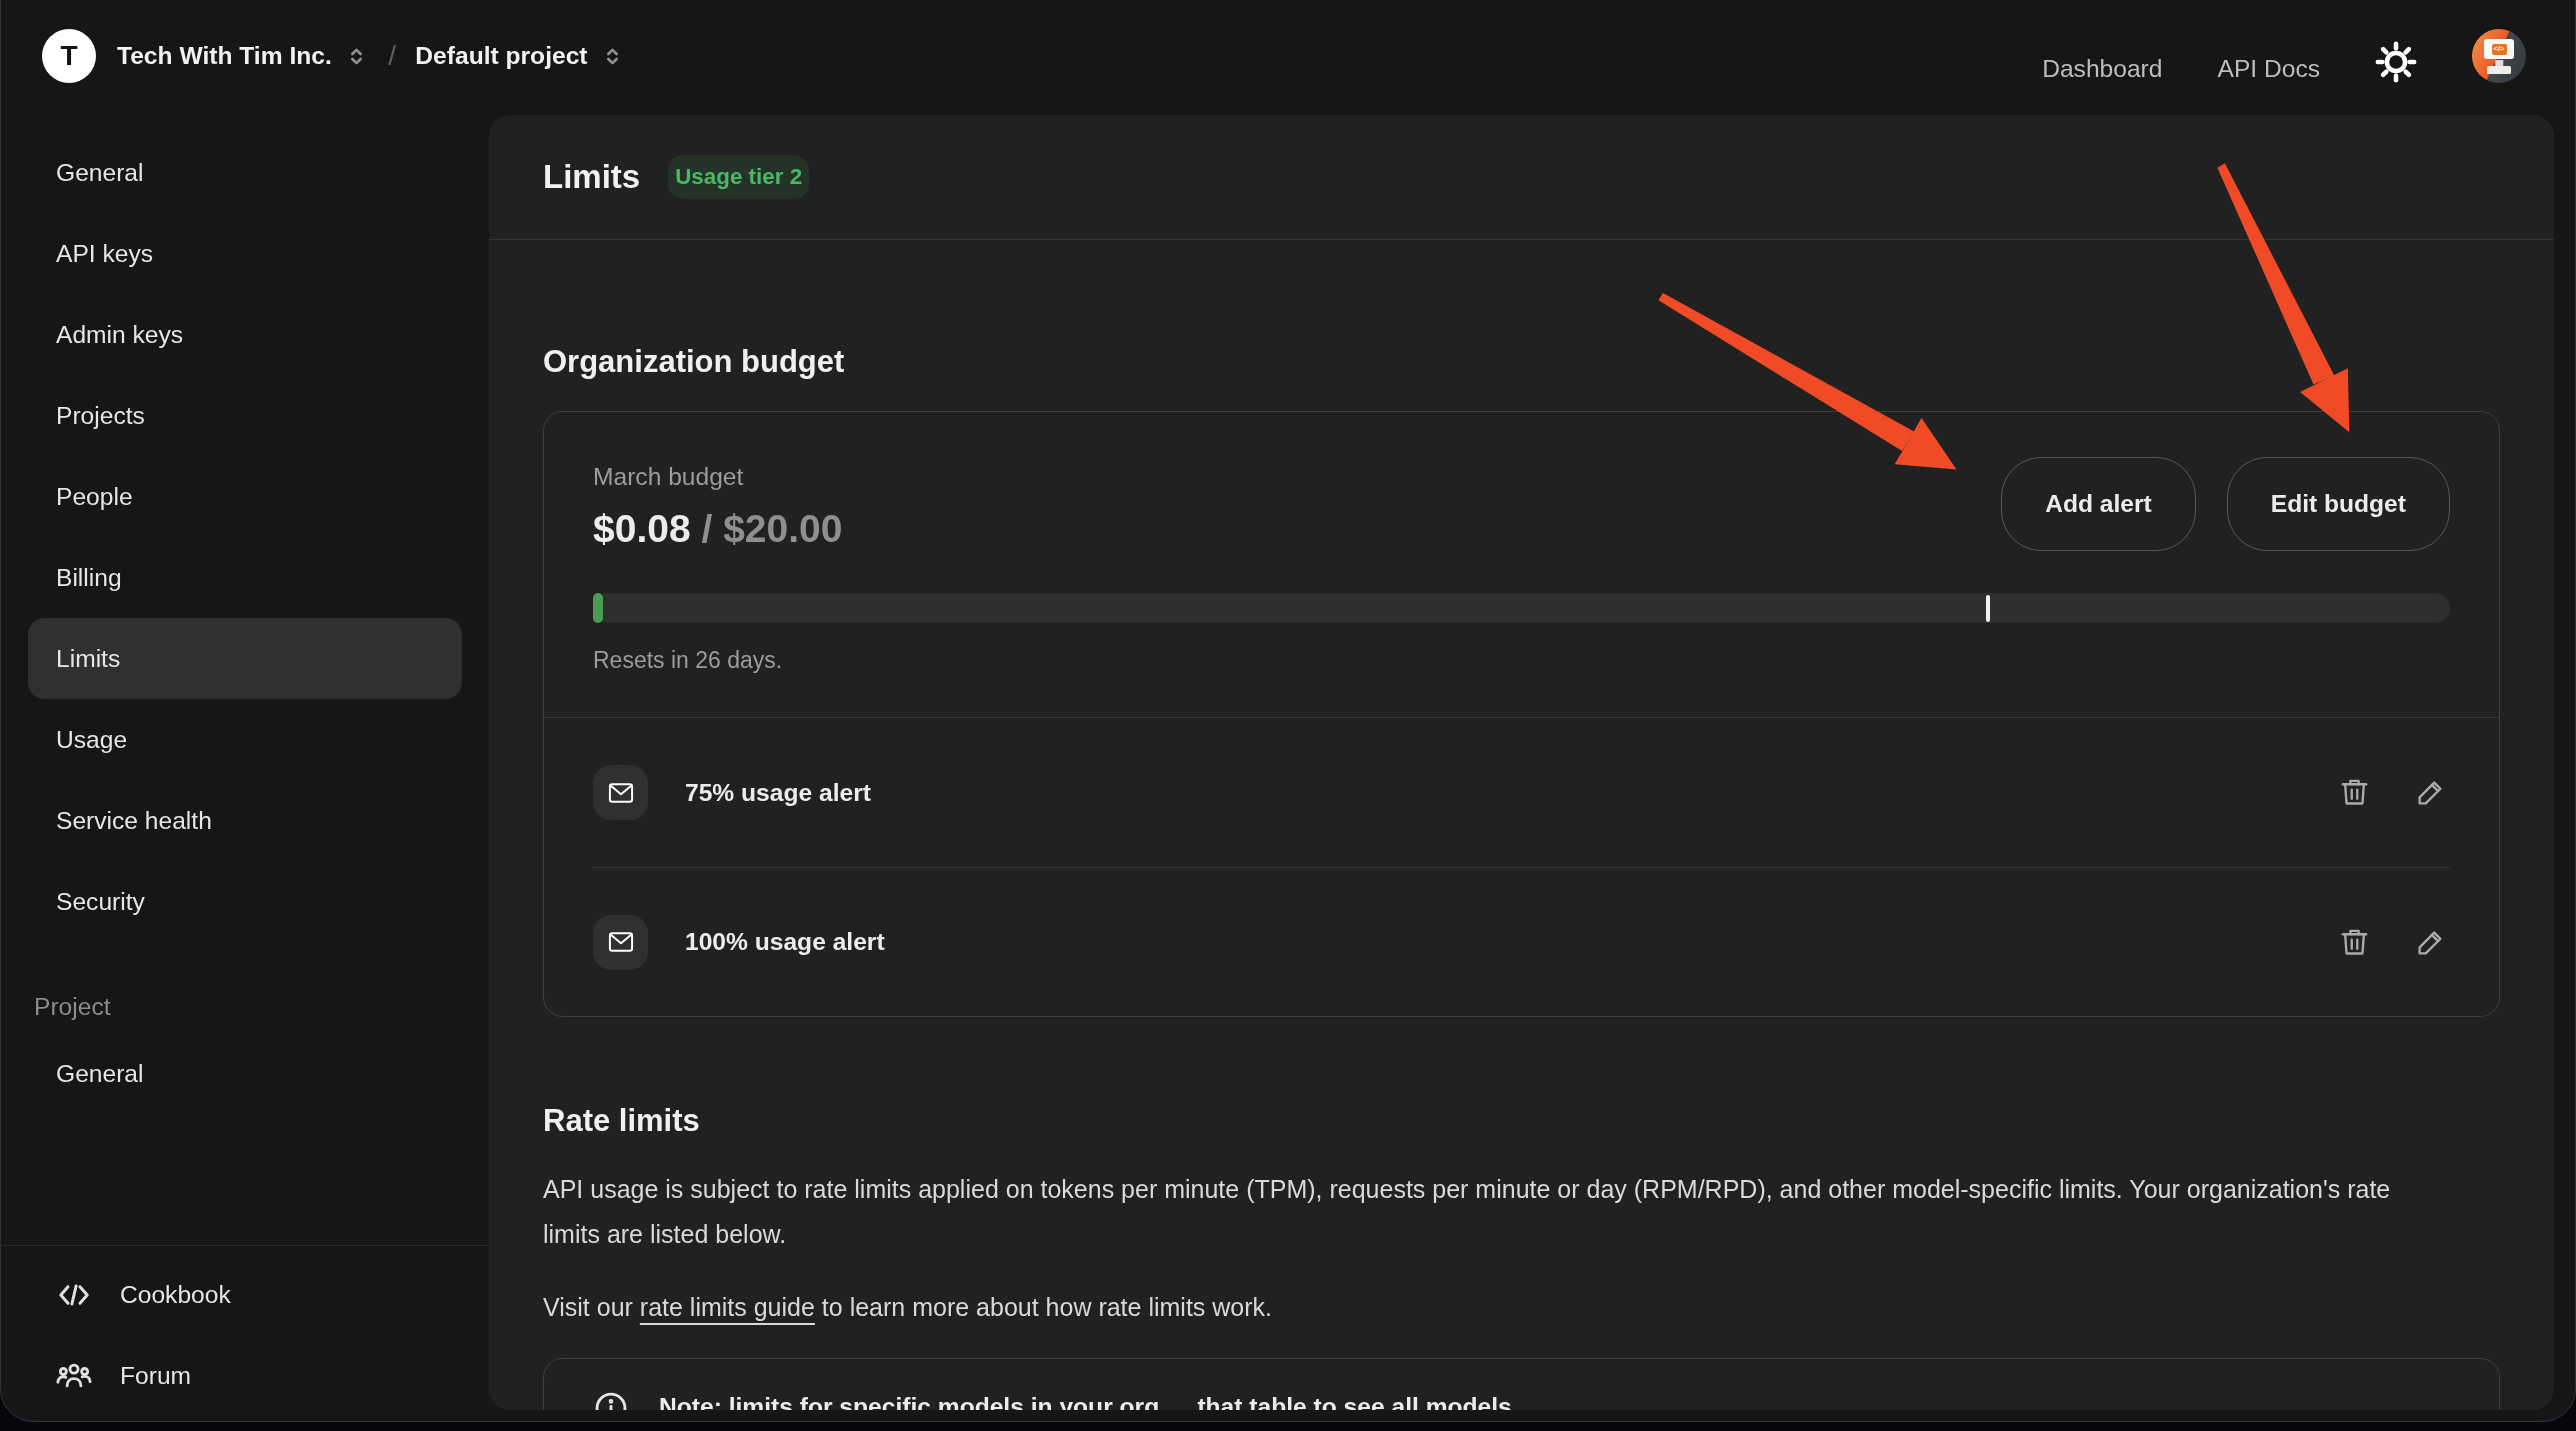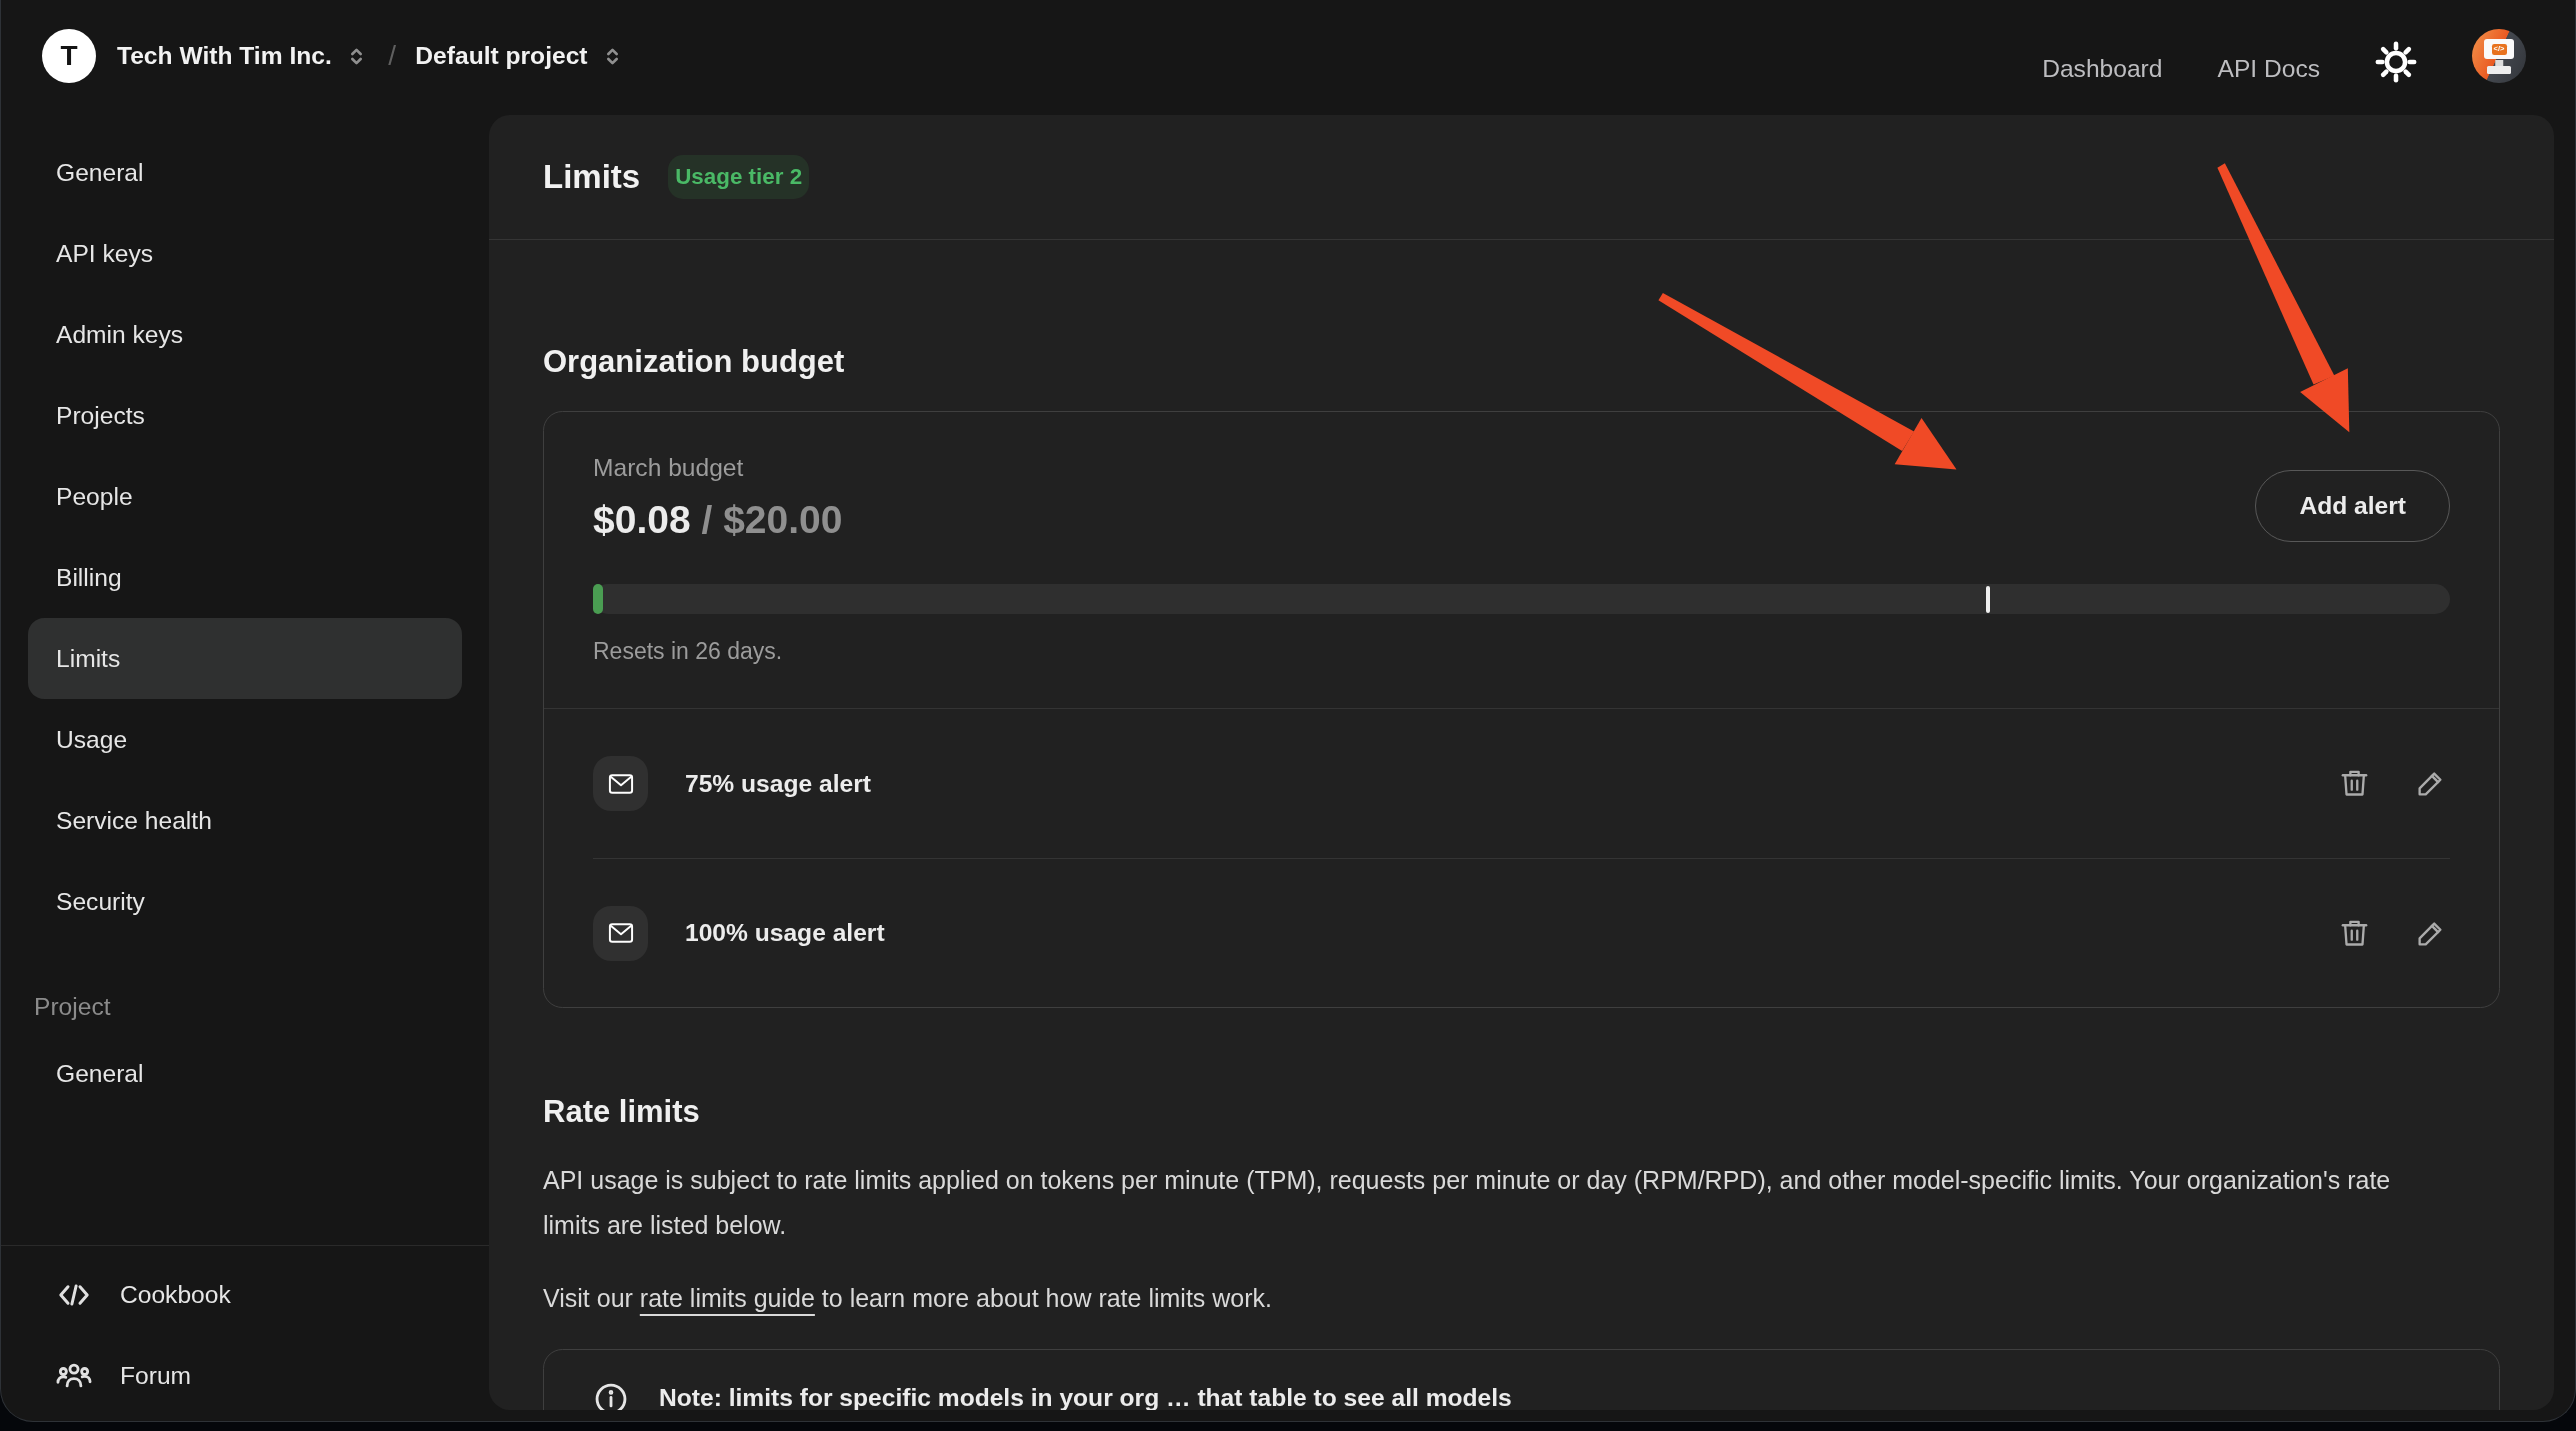--- a/index.html
+++ b/index.html
@@ -64,21 +64,21 @@
     background:var(--green-bg);color:var(--green-text);font-size:22.4px;font-weight:600}
 
   .section-heading{margin-top:104px;font-size:31px;font-weight:600;color:#f0f0f0}
 
   .budget-card{margin-top:31px;border:1.5px solid #3f3f3f;border-radius:19.4px;padding:0 49px}
   .budget-top{display:flex;justify-content:space-between;align-items:flex-end;padding-top:42px}
   .period{font-size:24.6px;color:#9c9c9c}
   .amount{margin-top:16.4px;font-size:39px;font-weight:700;color:#ececec}
   .amount .dim{color:#8f8f8f}
   .btn-row{display:flex;gap:31px;padding-top:3px}
-  .btn{height:72px;padding:0 43px;border-radius:40px;border:1.5px solid #585858;
+  .btn{height:94px;padding:0 43px;border-radius:40px;border:1.5px solid #585858;
     background:transparent;color:#ececec;font-size:24.6px;font-weight:600}
   .progress{margin-top:42px;height:30px;background:#2f2f2f;border-radius:15px;position:relative}
   .progress-fill{position:absolute;left:0;top:0;bottom:0;border-radius:15px;
     background:var(--green);min-width:10.4px}
   .progress-marker{position:absolute;top:1.5px;bottom:1.5px;width:4.5px;border-radius:2.2px;
     background:#efefef}
   .resets{margin-top:24px;font-size:23px;color:#9c9c9c;padding-bottom:43px}
   hr.full{border:none;border-top:1.5px solid #343434;margin:0 -49px}
   .alert-row{height:149px;display:flex;align-items:center}
   .alert-row + .alert-row{border-top:1.5px solid #343434}
@@ -206,20 +206,21 @@
       <div class="section-heading">Organization budget</div>
 
       <div class="budget-card">
         <div class="budget-top">
           <div>
             <div class="period">March budget</div>
             <div class="amount"><span>$0.08</span><span class="dim"> / </span><span class="dim">$20.00</span></div>
           </div>
           <div class="btn-row">
             <button class="btn">Add alert</button>
+            <button class="btn">Edit budget</button>
           </div>
         </div>
 
         <div class="progress">
           <div class="progress-fill" style="width: 0.4%;"></div>
           <div class="progress-marker" style="left: 75%;"></div>
         </div>
         <div class="resets">Resets in 26 days.</div>
 
         <hr class="full">

